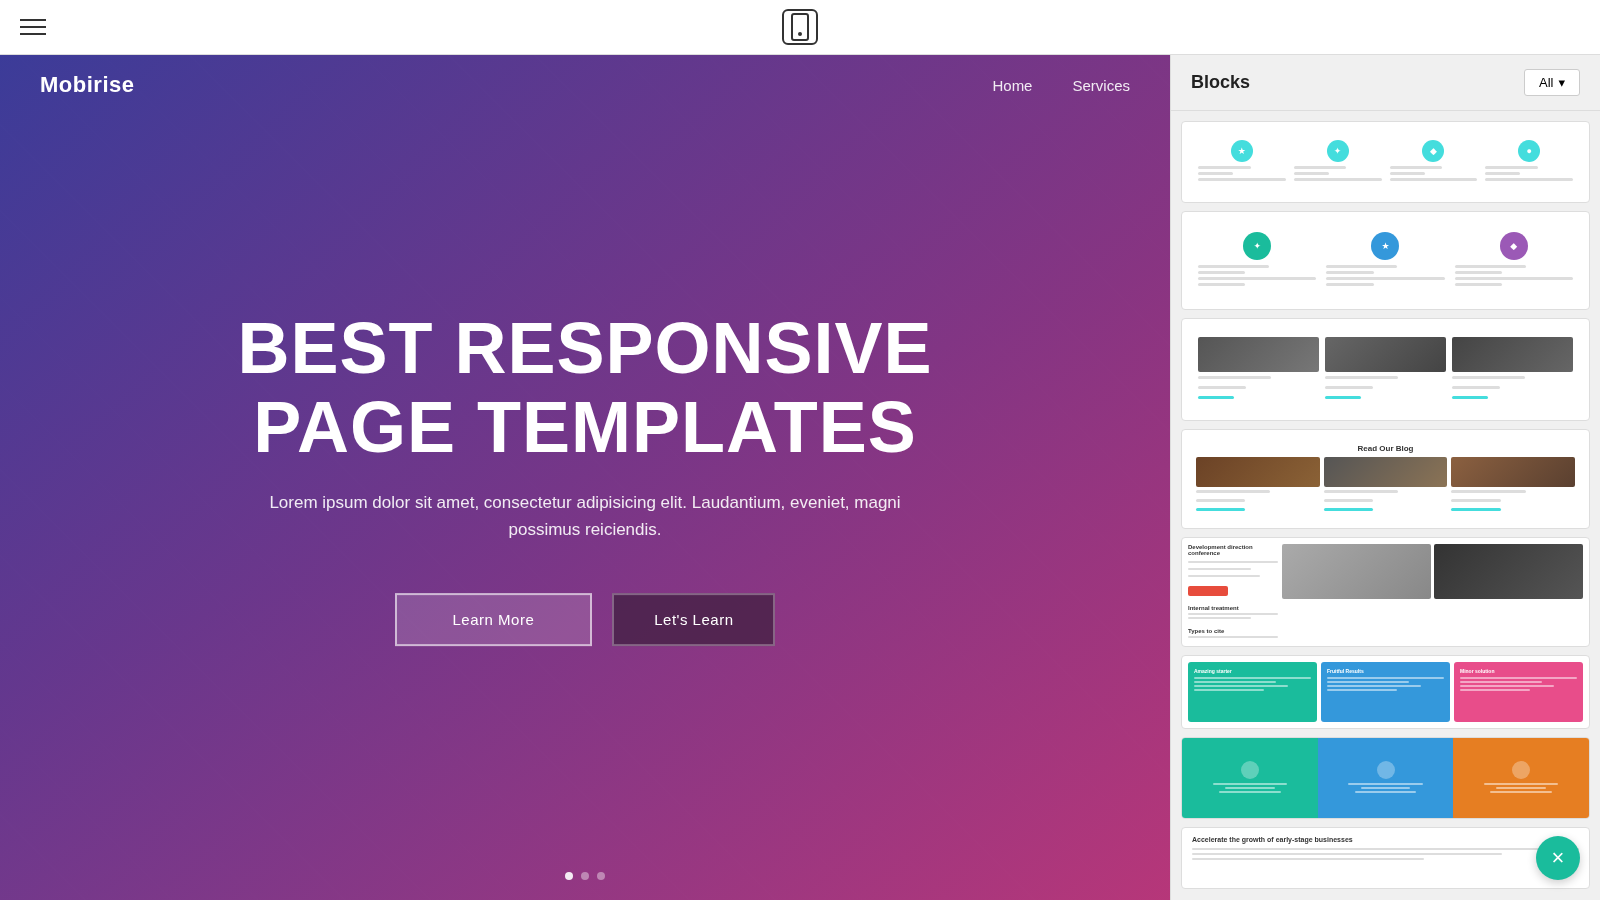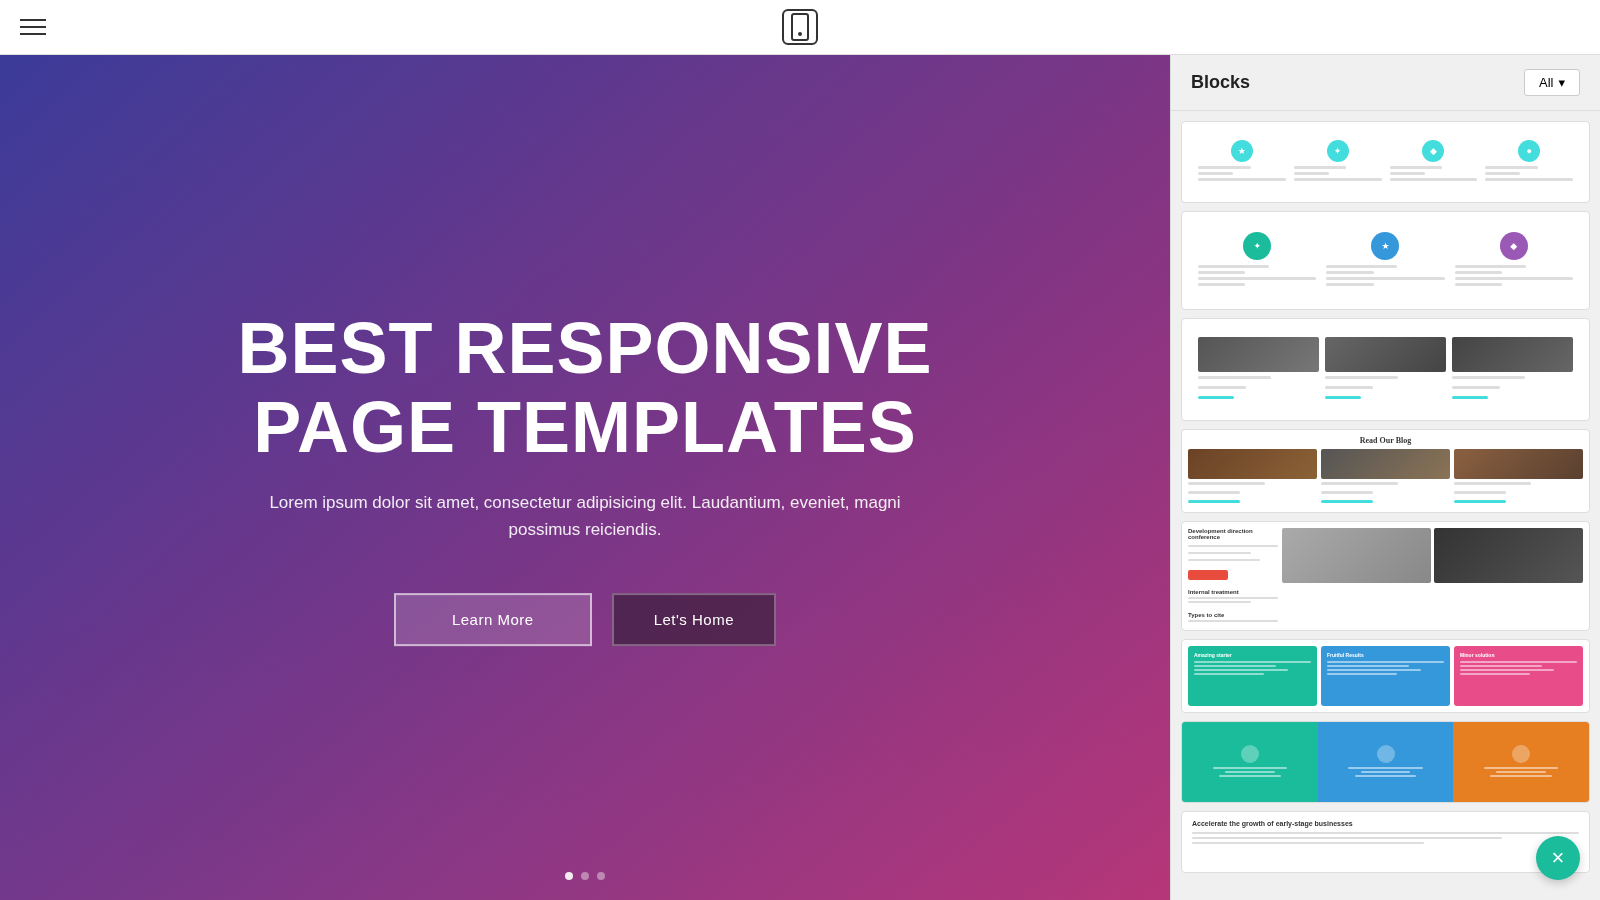--- a/index.html
+++ b/index.html
@@ -340,22 +340,21 @@
     .thumb-photo-img {
       height: 35px;
       border-radius: 2px;
     }
     .thumb-photo-img.dark1 { background: linear-gradient(135deg, #555 0%, #777 100%); }
     .thumb-photo-img.dark2 { background: linear-gradient(135deg, #666 0%, #444 100%); }
     .thumb-photo-img.dark3 { background: linear-gradient(135deg, #444 0%, #666 100%); }
 
     
     .thumb-blog {
-      padding: 6px;
-      font-family: Liberation Serif, serif;
+      padding: 14px;
     }
     .thumb-blog-title {
       font-size: 8px;
       color: #333;
       margin-bottom: 4px;
       text-align: center;
       font-weight: 600;
     }
     .thumb-blog-row {
       display: flex;
@@ -497,30 +496,37 @@
   </div>
 </div>
 
 <div class="main-area">
 
   <div class="canvas">
     <div class="hero-bg-img"></div>
     <div class="hero-bg-texture"></div>
     <div class="hero-bg"></div>
 
+    <div class="nav-bar">
+      <span class="nav-brand">Mobirise</span>
+      <div class="nav-links">
+        <span class="nav-link">Home</span>
+        <span class="nav-link">Services</span>
+      </div>
+    </div>
 
     <div class="hero-content">
       <h1 class="hero-title">
         <span>BEST RESPONSIVE</span><br>
         <span>PAGE TEMPLATES</span>
       </h1>
       <p class="hero-subtitle">Lorem ipsum dolor sit amet, consectetur adipisicing elit. Laudantium, eveniet, magni possimus reiciendis.</p>
       <div class="hero-buttons">
         <button class="btn-learn-more">Learn More</button>
-        <button class="btn-lets-start">Let's Home</button>
+        <button class="btn-lets-start">Let's Learn</button>
       </div>
     </div>
 
     <div class="hero-dots">
       <div class="hero-dot active"></div>
       <div class="hero-dot"></div>
       <div class="hero-dot"></div>
     </div>
   </div>
 

